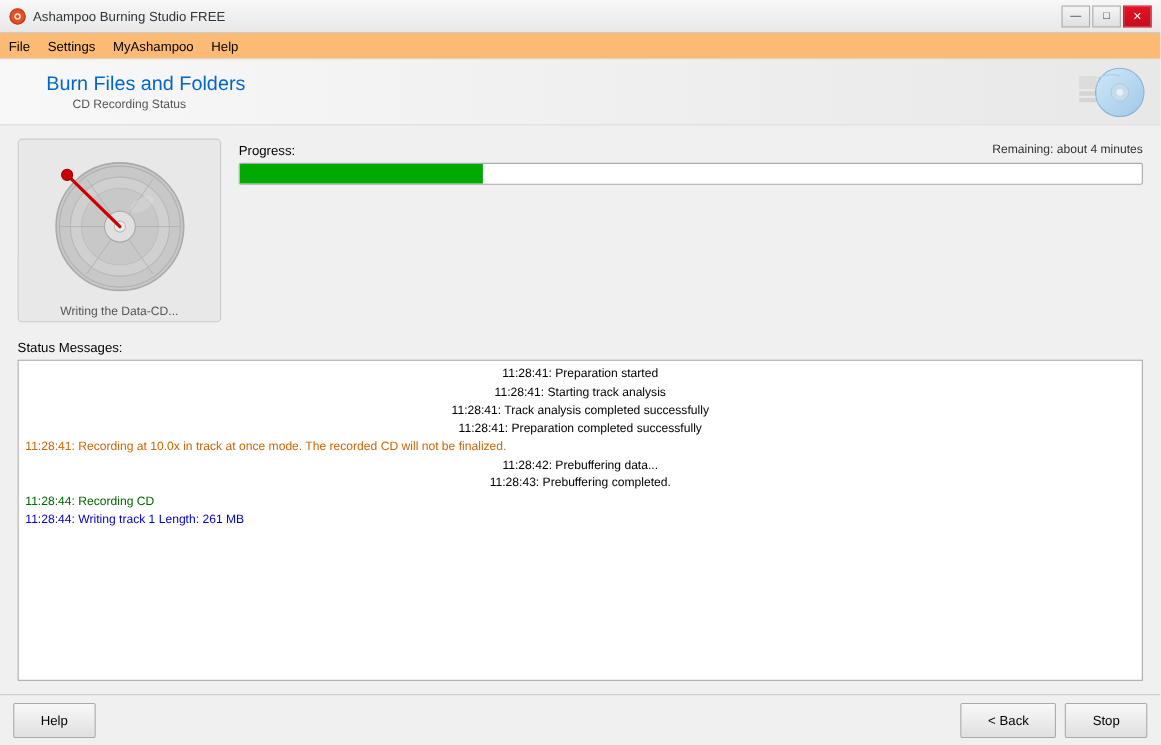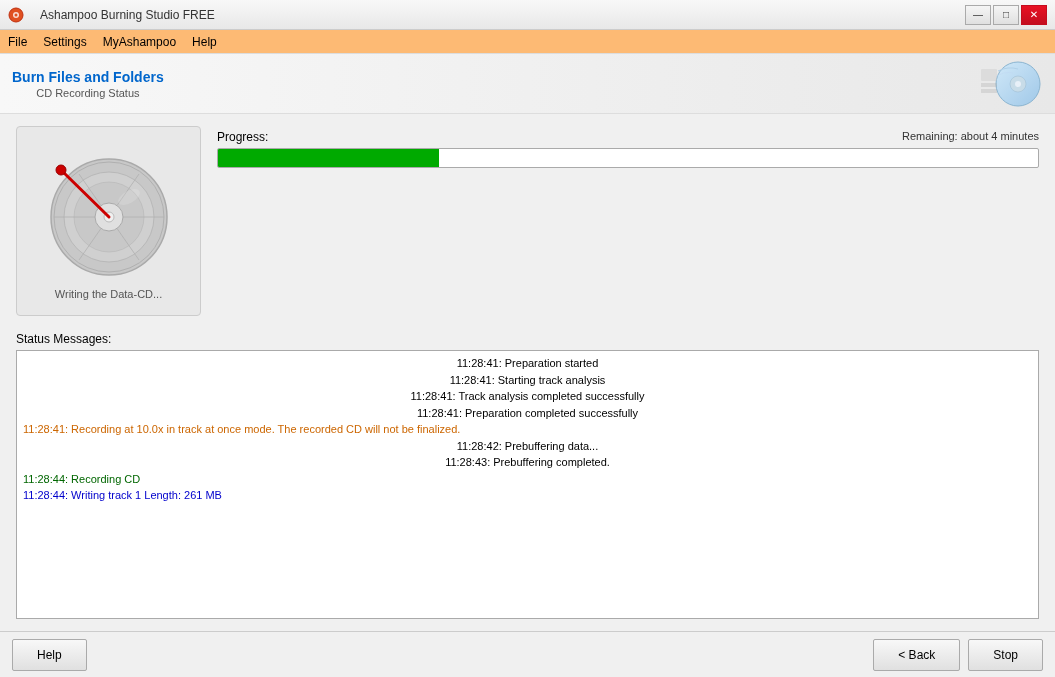--- a/index.html
+++ b/index.html
@@ -22,21 +22,21 @@
       display: flex;
       align-items: center;
       justify-content: space-between;
       padding: 0 8px;
       border-bottom: 1px solid #ccc;
       flex-shrink: 0;
     }
     .title-bar-left {
       display: flex;
       align-items: center;
-      gap: 16px;
+      gap: 6px;
     }
     .title-bar-icon {
       width: 16px;
       height: 16px;
     }
     .title-bar-title {
       font-size: 12px;
       color: #333;
     }
     .title-bar-controls {
@@ -87,23 +87,24 @@
       align-items: center;
       justify-content: space-between;
       flex-shrink: 0;
       height: 60px;
     }
     .header-text {
       display: flex;
       flex-direction: column;
     }
     .header-title {
-      font-size: 14px;
-      font-weight: bold;
+      font-size: 18px;
+      font-weight: normal;
       color: #0066cc;
+      margin-left: 30px;
     }
     .header-subtitle {
       font-size: 11px;
       color: #555;
       margin-top: 2px;
       text-align: center;
     }
     .header-image {
       width: 120px;
       height: 48px;
@@ -124,21 +125,21 @@
     
     .top-section {
       display: flex;
       gap: 16px;
       margin-bottom: 16px;
     }
 
     
     .cd-area {
       width: 185px;
-      height: 190px;
+      height: 167px;
       background: #e8e8e8;
       border: 1px solid #ccc;
       border-radius: 4px;
       display: flex;
       flex-direction: column;
       align-items: center;
       justify-content: center;
       flex-shrink: 0;
       position: relative;
     }

